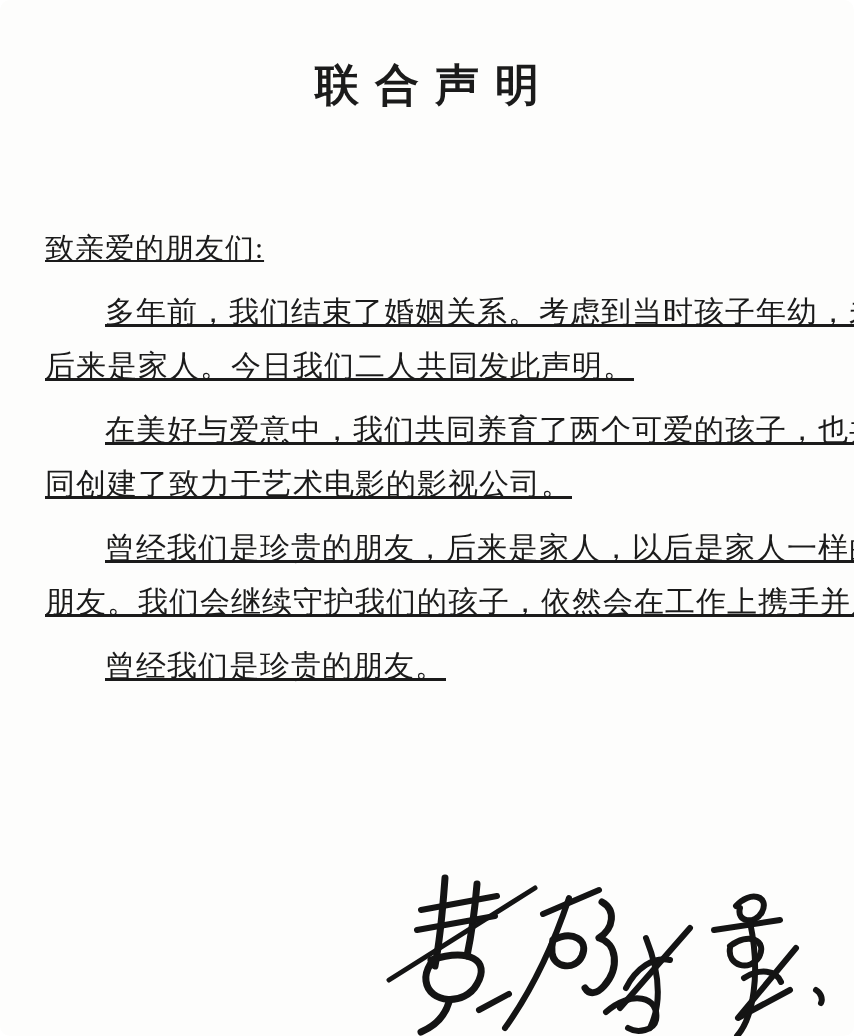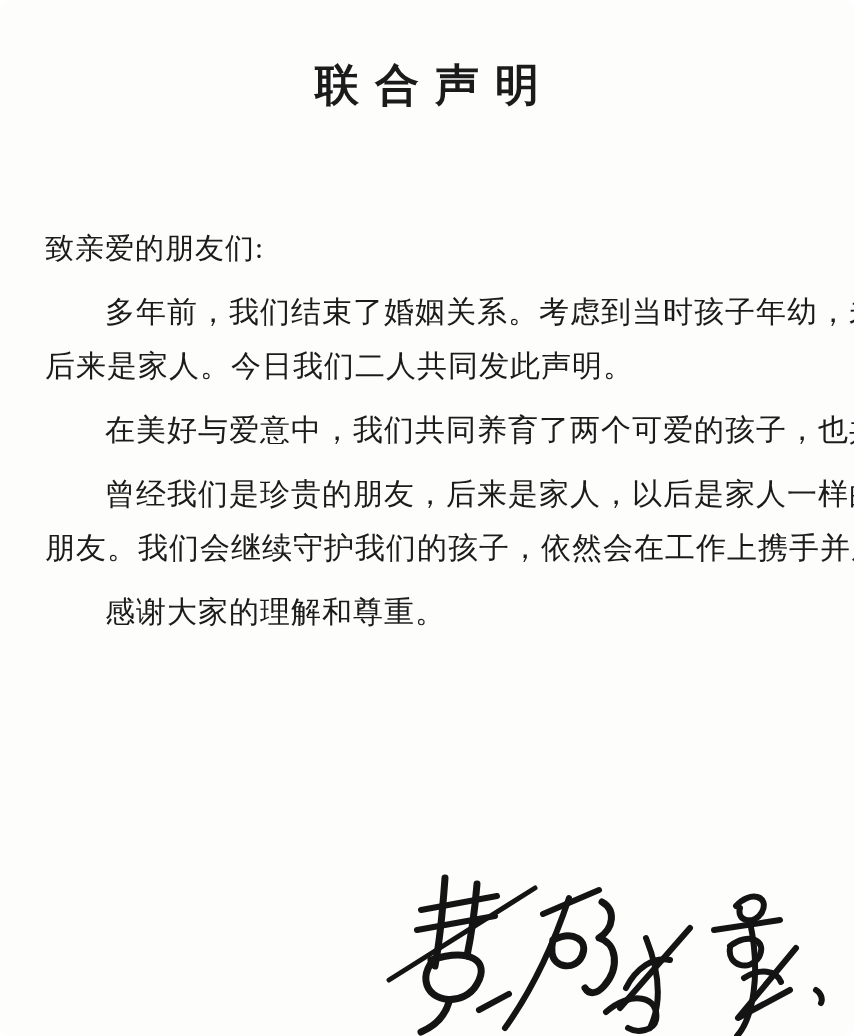--- a/index.html
+++ b/index.html
@@ -28,20 +28,21 @@
     text-indent: 16px; 
     color: var(--ink, #1b1b1b);
     font-family: "Liberation Serif", serif;
   }
   .body-text {
     margin-top: 105px;
     padding: 0 38px 0 45px;
     font-size: 30px;
     letter-spacing: 1px;
     color: var(--ink, #1b1b1b);
+    text-decoration: underline;
   }
   .salutation {
     margin: 0;
     line-height: 54px;
     font-size: 29px;
   }
   .para {
     margin: 10px 0 0 0;
   }
   .line {
@@ -87,30 +88,31 @@
   <div class="body-text">
     <p class="salutation">致亲爱的朋友们:</p>
 
     <div class="para">
       <div class="line indent">多年前，我们结束了婚姻关系。考虑到当时孩子年幼，未</div>
       <div class="line">后来是家人。今日我们二人共同发此声明。</div>
     </div>
 
     <div class="para">
       <div class="line indent">在美好与爱意中，我们共同养育了两个可爱的孩子，也共</div>
+      <div class="line">同创建了致力于艺术电影的影视公司。</div>
     </div>
 
     <div class="para">
       <div class="line indent">曾经我们是珍贵的朋友，后来是家人，以后是家人一样的</div>
       <div class="line">朋友。我们会继续守护我们的孩子，依然会在工作上携手并肩。</div>
     </div>
 
 
     <div class="para">
-      <div class="line indent">感谢大家的理解和尊重。</div>
+      <div class="line indent">曾经我们是珍贵的朋友。</div>
     </div>
   </div>
 
   <div class="signature-block">
 
     <div class="sig sig-left">
       <svg viewBox="0 0 238 176" aria-hidden="true">
 
         <path d="M62,18 C60,45 58,75 52,106" stroke-width="7"></path>
         <path d="M94,24 C92,48 89,72 84,96" stroke-width="7"></path>

